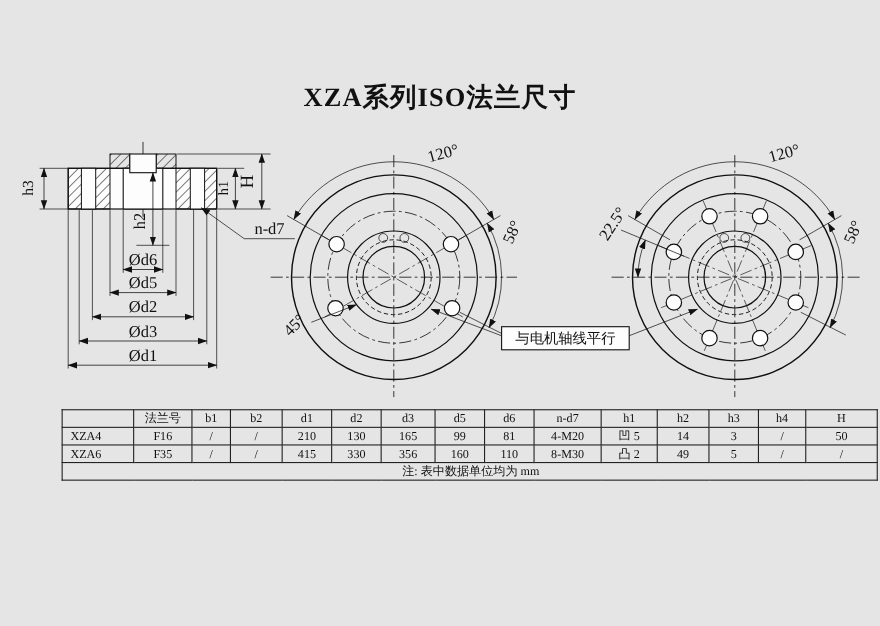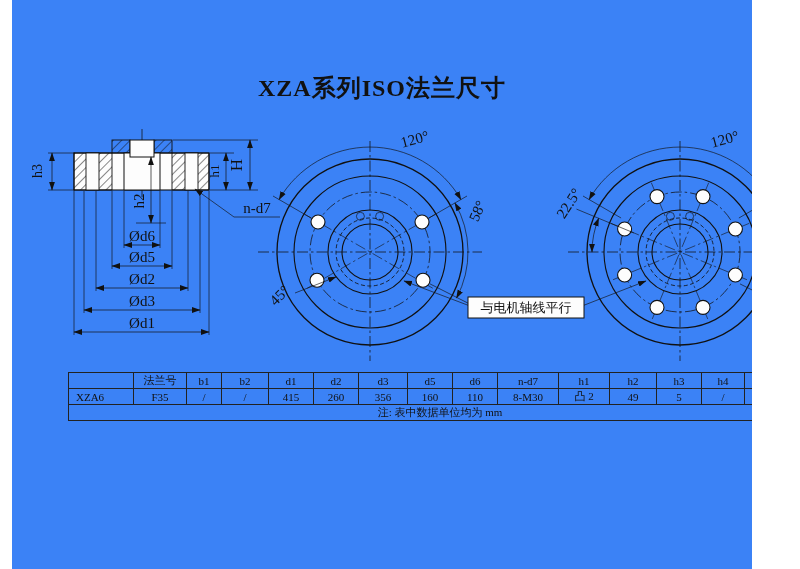--- a/index.html
+++ b/index.html
@@ -1,17 +1,17 @@
 <!DOCTYPE html>
 <html><head>
 <meta charset="utf-8">
 <style>
   html,body{margin:0;padding:0;background:#ffffff;}
-  .page{position:relative;width:740px;height:569px;background:#3b82f6;overflow:hidden;
-        font-family:"Liberation Serif","DejaVu Serif",serif;color:#111;margin-left:12px;}
+  .page{position:relative;width:800px;height:569px;background:#e5e5e5;overflow:hidden;
+        font-family:"Liberation Serif","DejaVu Serif",serif;color:#111;}
   .title{position:absolute;top:72px;left:0;width:100%;text-align:center;
          font-size:24px;font-weight:bold;letter-spacing:1px;margin:0;}
   .drawing{position:absolute;top:105px;left:0;}
 
   
   .dim-table{position:absolute;top:372px;left:56px;width:690px;border-collapse:collapse;
              table-layout:fixed;font-size:11px;}
   .dim-table th,.dim-table td{border:1px solid #222;padding:0 2px;height:13px;text-align:center;
              font-weight:normal;white-space:nowrap;overflow:hidden;}
   .dim-table tbody td:first-child{text-align:left;padding-left:7px;}
@@ -228,26 +228,43 @@
           <th>n-d7</th>
           <th>h1</th>
           <th>h2</th>
           <th>h3</th>
           <th>h4</th>
           <th>H</th>
         </tr>
     </thead>
     <tbody id="body-rows">
         <tr>
+          <td>XZA4</td>
+          <td>F16</td>
+          <td>/</td>
+          <td>/</td>
+          <td>210</td>
+          <td>130</td>
+          <td>165</td>
+          <td>99</td>
+          <td>81</td>
+          <td>4-M20</td>
+          <td>凹 5</td>
+          <td>14</td>
+          <td>3</td>
+          <td>/</td>
+          <td>50</td>
+        </tr>
+        <tr>
           <td>XZA6</td>
           <td>F35</td>
           <td>/</td>
           <td>/</td>
           <td>415</td>
-          <td>260</td>
+          <td>330</td>
           <td>356</td>
           <td>160</td>
           <td>110</td>
           <td>8-M30</td>
           <td>凸 2</td>
           <td>49</td>
           <td>5</td>
           <td>/</td>
           <td>/</td>
         </tr>

